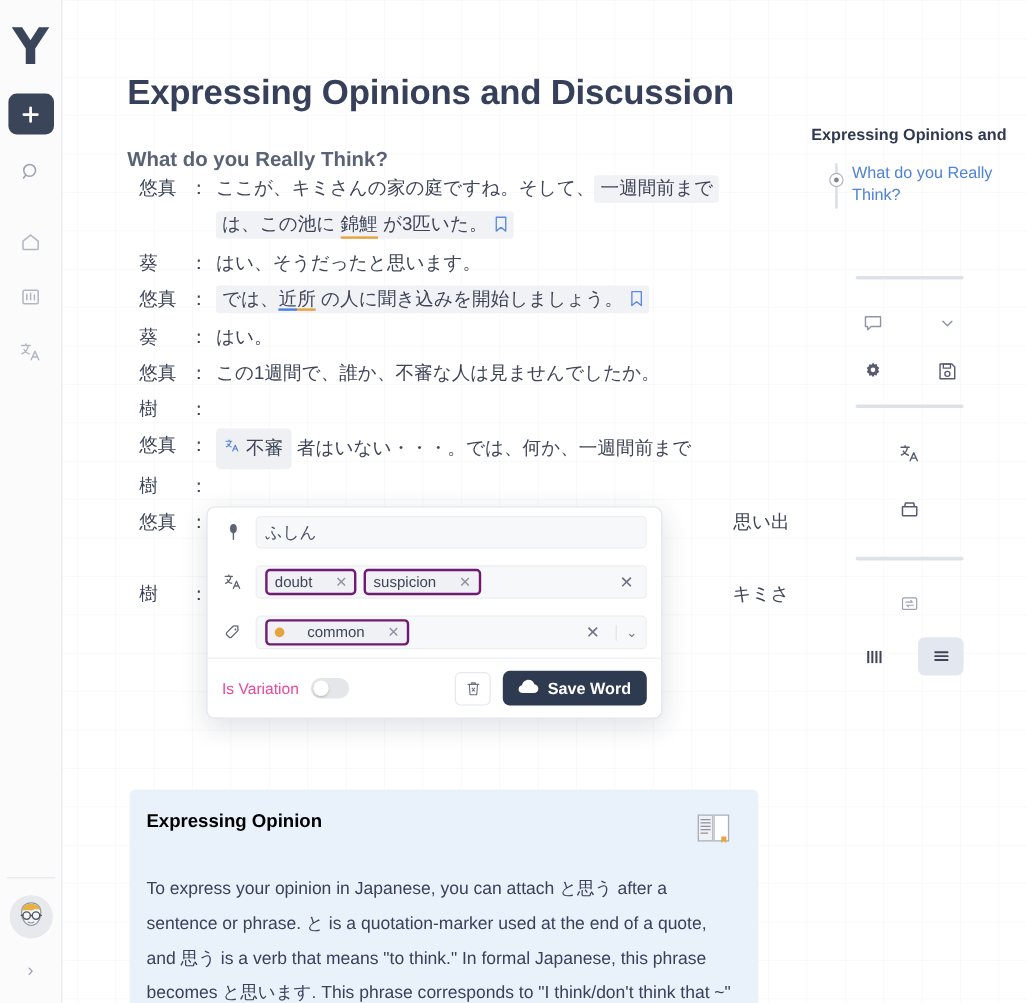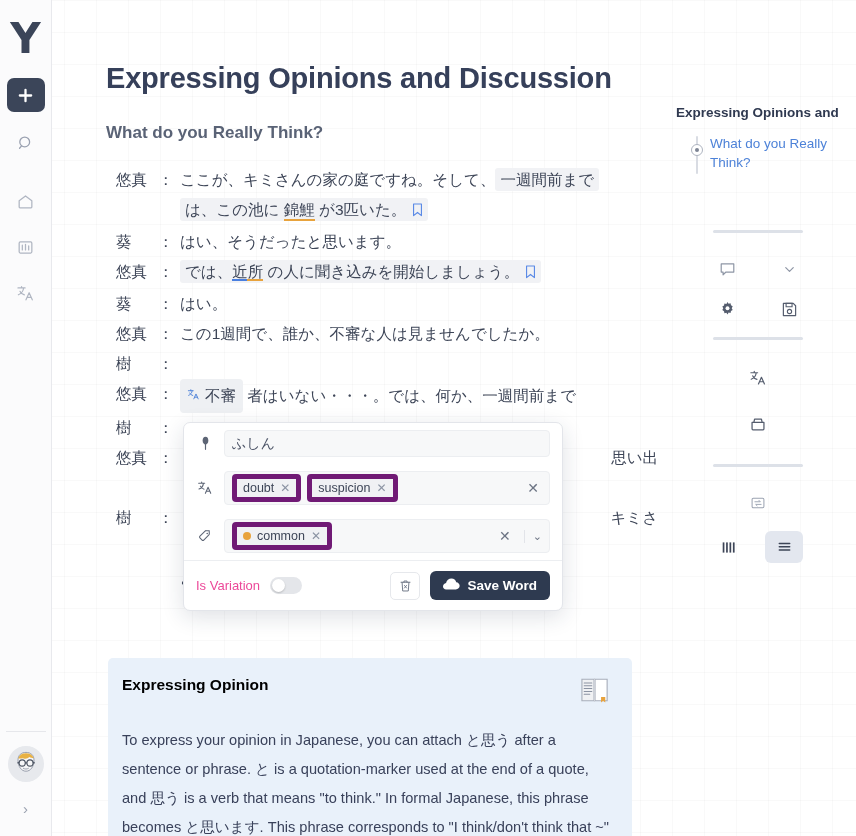--- a/index.html
+++ b/index.html
@@ -78,21 +78,21 @@
   #doc-title {
     font-size: 29px; font-weight: 700; color: #36405a;
     letter-spacing: -0.2px;
     font-family: "Liberation Sans", sans-serif;
   }
   #doc-subtitle {
     margin-top: 28px;
     font-size: 17px; font-weight: 700; color: #5a6376;
   }
 
-  #dialogue { margin-top: 22px; }
+  #dialogue { }
   .d-line {
     display: flex; align-items: flex-start;
     min-height: 30px;
     font-size: 15.5px; color: #3d4557;
     line-height: 30px;
   }
   .d-speaker {
     width: 52px; flex: 0 0 52px;
     text-align: left; padding-left: 10px;
   }
@@ -120,21 +120,21 @@
     display: inline-flex; align-items: flex-end; gap: 5px;
     background: #eef0f3;
     border-radius: 4px;
     padding: 2px 7px;
     color: #3d4557;
   }
 
   
   #word-popup {
     position: absolute;
-    left: 183px; top: 422px;
+    left: 172px; top: 422px;
     width: 380px;
     background: #ffffff;
     border: 1px solid #e3e5ea;
     border-radius: 7px;
     box-shadow: 0 6px 22px rgba(30,40,70,0.14);
     z-index: 40;
   }
   .pop-row {
     display: flex; align-items: center;
     padding: 7px 12px 7px 10px;
@@ -148,23 +148,23 @@
     border-radius: 4px;
     min-height: 27px;
     display: flex; align-items: center;
     padding: 2px 7px;
     gap: 6px;
     font-size: 13.5px;
     color: #3d4557;
   }
   .pop-field-text { color: #4a5265; font-size: 14px; }
   .tag {
-    display: inline-flex; align-items: center; gap: 6px;
+    display: inline-flex; align-items: center; gap: 19px;
     background: #f0f1f4;
-    border: 5px solid #701a75;
+    border: 2px solid #701a75;
     border-radius: 4px;
     padding: 2px 6px;
     font-size: 12.5px;
     color: #3d4557;
   }
   .tag-x { color: #8b93a3; font-size: 12px; cursor: pointer; }
   .dot-common { width: 8px; height: 8px; border-radius: 50%; background: #e8a33d; display: inline-block; }
   .field-clear { margin-left: auto; color: #6c7484; font-size: 14px; cursor: pointer; padding: 0 3px; }
   .field-caret { color: #6c7484; font-size: 11px; cursor: pointer; padding-left: 8px; border-left: 1px solid #e2e4e9; margin-left: 4px;}
   .pop-footer {

